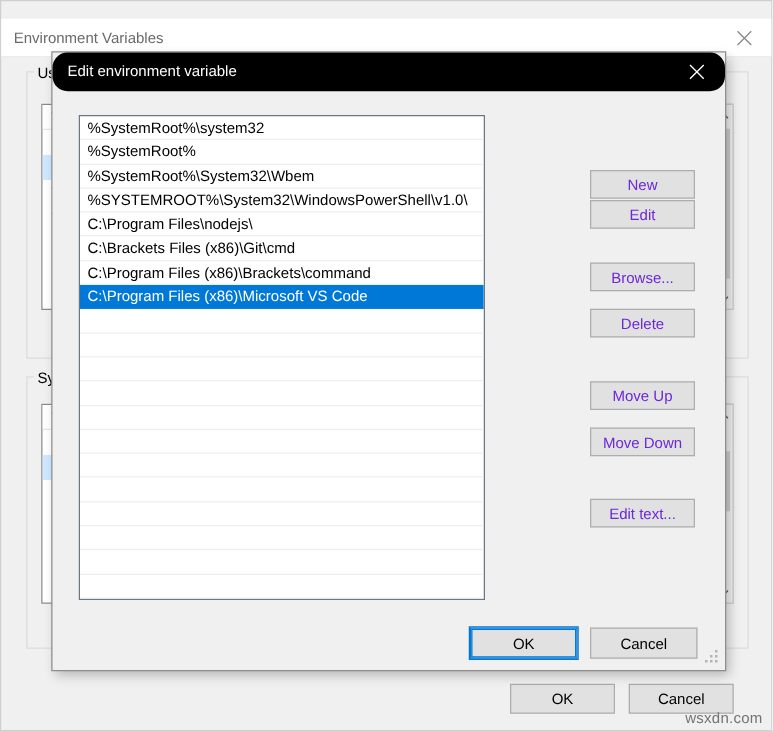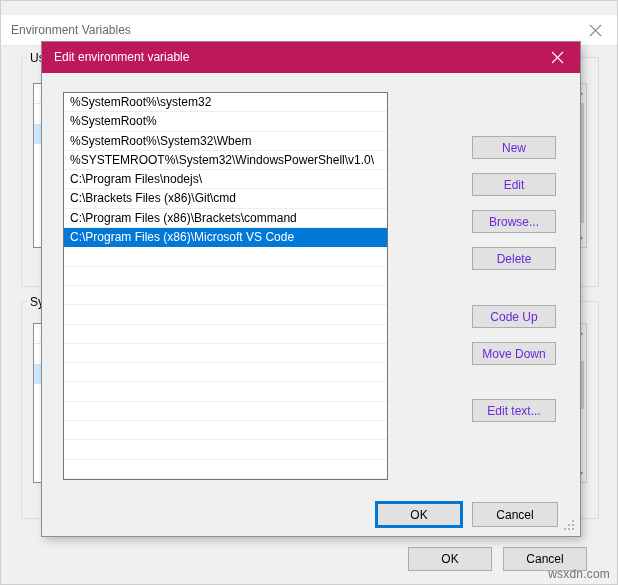--- a/index.html
+++ b/index.html
@@ -133,21 +133,22 @@
     left: 42px; top: 42px;
     width: 538px; height: 494px;
     background: #f0f0f0;
     box-shadow: 0 0 0 1px #8d8d8d, 3px 4px 9px rgba(0,0,0,0.25);
     box-sizing: border-box;
   }
   #dlg-titlebar {
     position: absolute;
     left: 0; top: 0;
     width: 100%; height: 31px;
-    background: #be185d;
+    background: #000000;
+    border-radius: 12px;
   }
   #dlg-title-text {
     position: absolute;
     left: 12px; top: 8px;
     font-size: 12px;
     color: #ffffff;
   }
   #dlg-close {
     position: absolute;
     right: 0; top: 0;
@@ -363,31 +364,31 @@
     <i style="left:8px; top:0;"></i>
     <i style="left:4px; top:4px;"></i>
       <i style="left:8px; top:4px;"></i>
     <i style="left:0px; top:8px;"></i>
       <i style="left:4px; top:8px;"></i>
       <i style="left:8px; top:8px;"></i>
   </div>
 <div class="side-btn" style="top: 94px;">
       <span>New</span>
     </div>
-    <div class="side-btn" style="top: 131px;">
+    <div class="side-btn" style="top: 118px;">
       <span>Edit</span>
     </div>
     <div class="side-btn" style="top: 168px;">
       <span>Browse...</span>
     </div>
     <div class="side-btn" style="top: 205px;">
       <span>Delete</span>
     </div>
     <div class="side-btn" style="top: 263px;">
-      <span>Code Up</span>
+      <span>Move Up</span>
     </div>
     <div class="side-btn" style="top: 300px;">
       <span>Move Down</span>
     </div>
     <div class="side-btn" style="top: 357px;">
       <span>Edit text...</span>
     </div>
   </div>
 
 </body></html>

